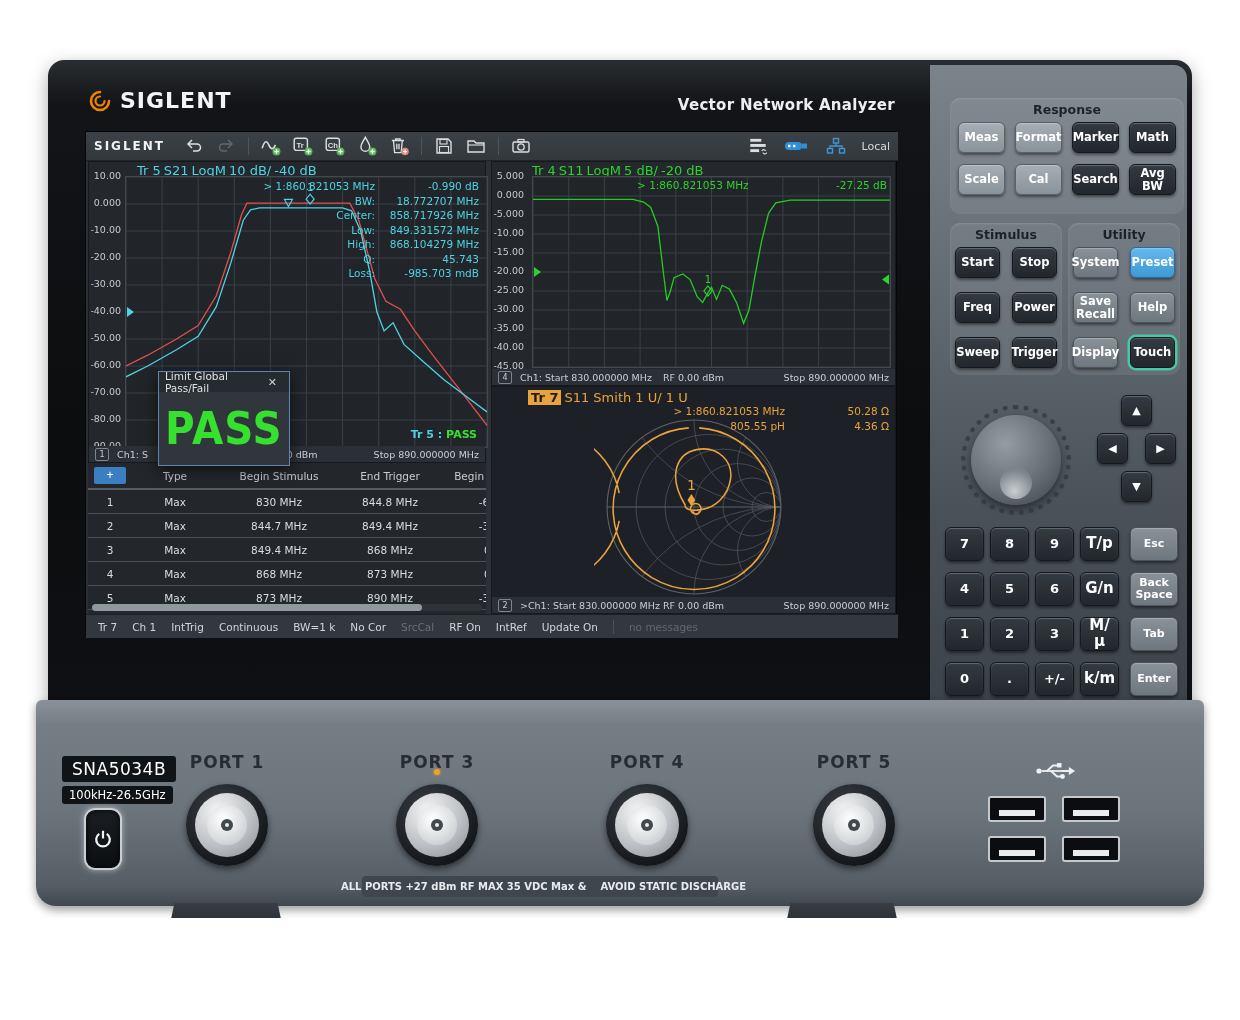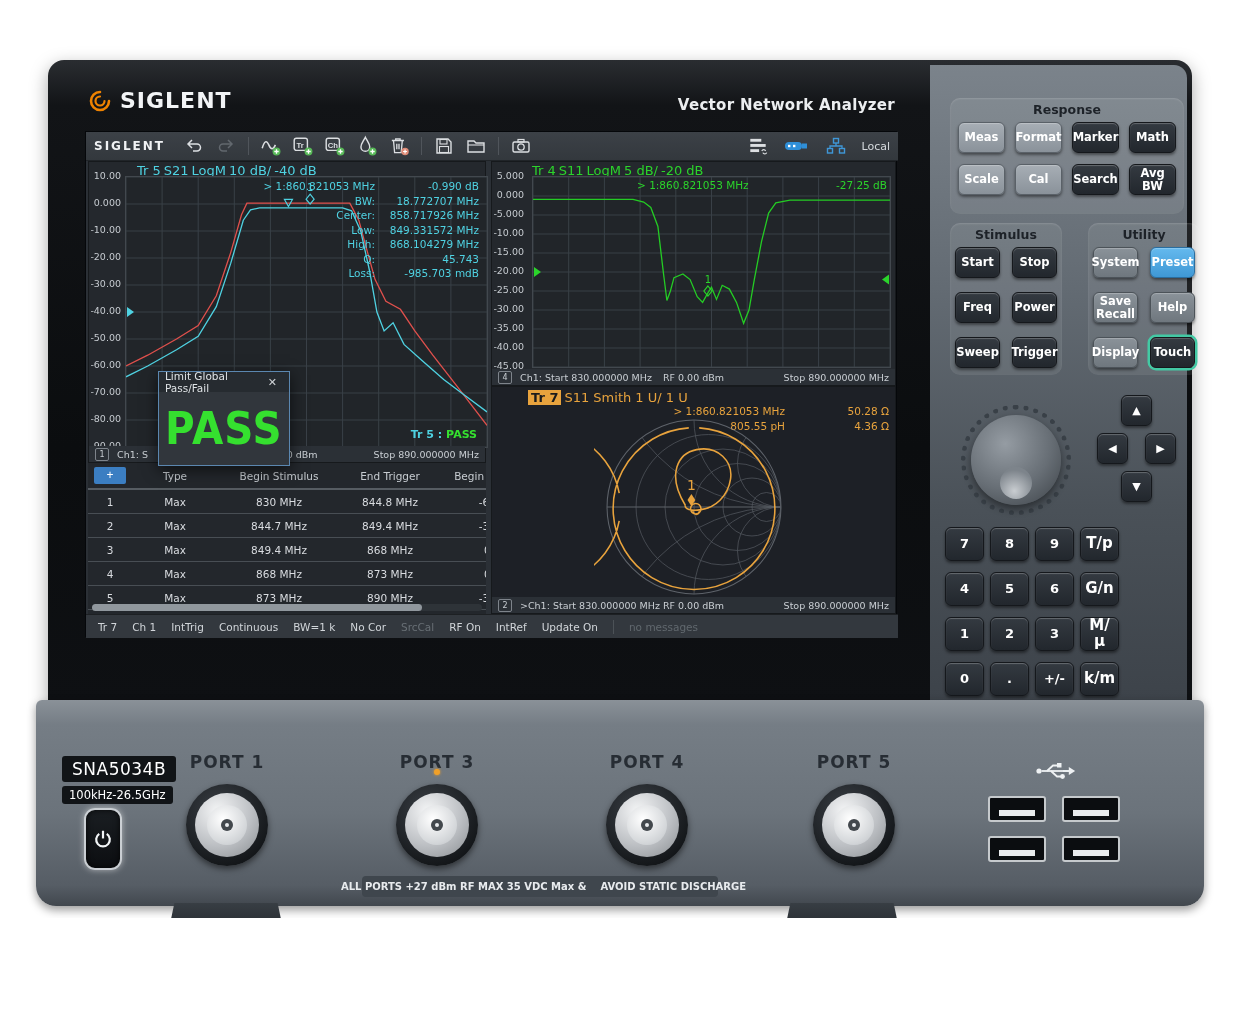--- a/index.html
+++ b/index.html
@@ -76,21 +76,21 @@
   #statusbar{position:absolute;left:0;top:482px;width:812px;height:24px;background:#33383e;border-top:1px solid #1d2023;
     display:flex;align-items:center;gap:15px;padding:0 12px;box-sizing:border-box;font-size:10.5px;color:#d2d6da;}
   .sitem.dim{color:#686f75;} #status-msg{color:#61686e;}
   .ssep{width:1px;height:14px;background:#4c5257;}
   
   #keypad{position:absolute;left:882px;top:5px;width:257px;height:636px;border-radius:0 13px 0 0;
     background:linear-gradient(180deg,#7b838b,#636b73 35%,#4a5158 70%,#3d434a 100%);}
   .grp{position:absolute;background:rgba(255,255,255,.08);border-radius:10px;box-shadow:inset 0 1px 2px rgba(255,255,255,.15);}
   #grp-0{left:20px;top:33px;width:234px;height:116px;}
   #grp-1{left:20px;top:158px;width:112px;height:152px;}
-  #grp-2{left:138px;top:158px;width:112px;height:152px;margin-left:20px;}
+  #grp-2{left:138px;top:158px;width:112px;height:152px;}
   .grp-label{position:absolute;top:4px;width:100%;text-align:center;font-size:12.5px;font-weight:bold;color:#1d2228;}
   .grp-grid{display:grid;justify-content:center;padding-top:24px;}
   .cols4{grid-template-columns:repeat(4,47px);grid-auto-rows:31px;gap:11px 10px;}
   .cols2{grid-template-columns:repeat(2,45px);grid-auto-rows:31px;gap:14px 12px;}
   .btn{border-radius:6px;display:flex;align-items:center;justify-content:center;color:#fff;font-weight:bold;font-size:11.5px;
     white-space:pre-line;text-align:center;line-height:1.05;cursor:pointer;font-family:inherit;
     box-shadow:inset 0 1px 1px rgba(255,255,255,.25),0 2px 3px rgba(0,0,0,.45);}
   .tone-dark{background:linear-gradient(#343a41,#22272d);border:1px solid #15181c;}
   .tone-light{background:linear-gradient(#a7aeb5,#8a929a);border:1px solid #5a6168;}
   .tone-mid{background:linear-gradient(#8a9299,#6f777e);border:1px solid #4c5359;}
@@ -596,20 +596,27 @@
           <button class="btn tone-dark unitk">G/n</button>
           <button class="btn tone-dark npk">1</button>
           <button class="btn tone-dark npk">2</button>
           <button class="btn tone-dark npk">3</button>
           <button class="btn tone-dark unitk">M/µ</button>
           <button class="btn tone-dark npk">0</button>
           <button class="btn tone-dark npk">.</button>
           <button class="btn tone-dark npk">+/-</button>
           <button class="btn tone-dark unitk">k/m</button>
         </div>
+      <div id="sidekeys">
+          <button class="btn tone-mid sidek">Esc</button>
+          <button class="btn tone-mid sidek">Back
+Space</button>
+          <button class="btn tone-mid sidek">Tab</button>
+          <button class="btn tone-mid sidek">Enter</button>
+        </div>
     </div>
   </div>
 
   <div id="front-panel">
     <div id="model-chip" class="chip">SNA5034B</div>
     <div id="range-chip" class="chip">100kHz-26.5GHz</div>
     <button id="power-btn">
       <svg width="22" height="22" viewBox="0 0 20 20">
         <path d="M6.6 5.4 A6.2 6.2 0 1 0 13.4 5.4" fill="none" stroke="#f2f5f7" stroke-width="2"></path>
         <line x1="10" y1="2.5" x2="10" y2="9.5" stroke="#f2f5f7" stroke-width="2"></line>

